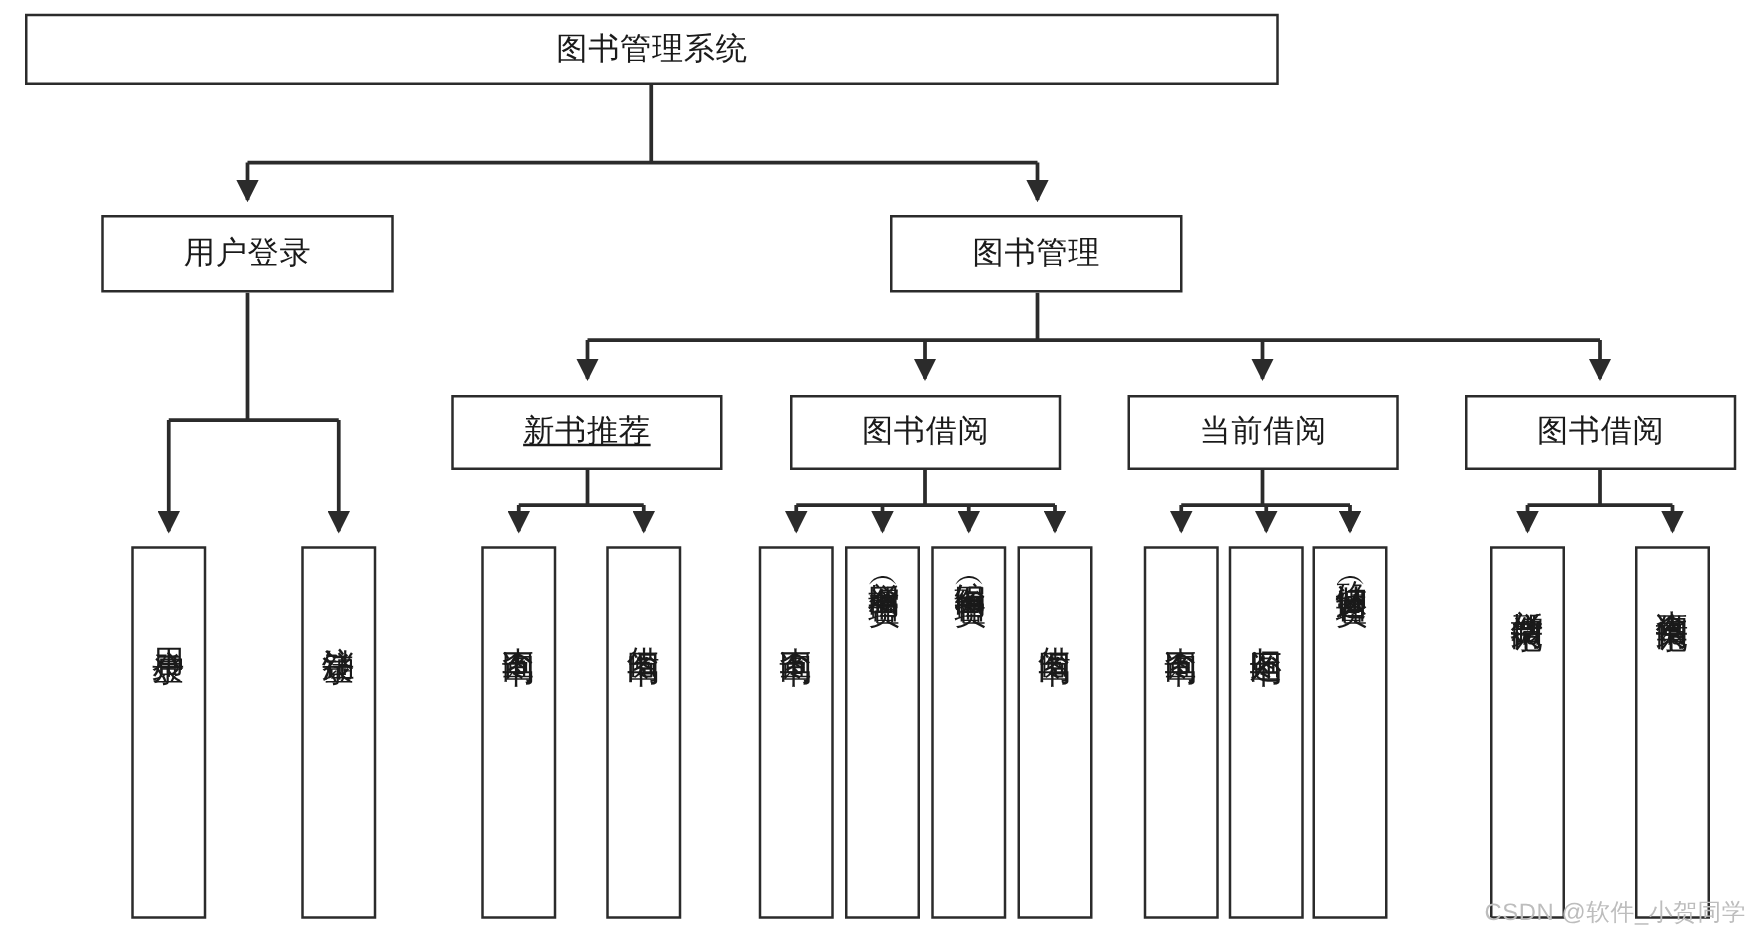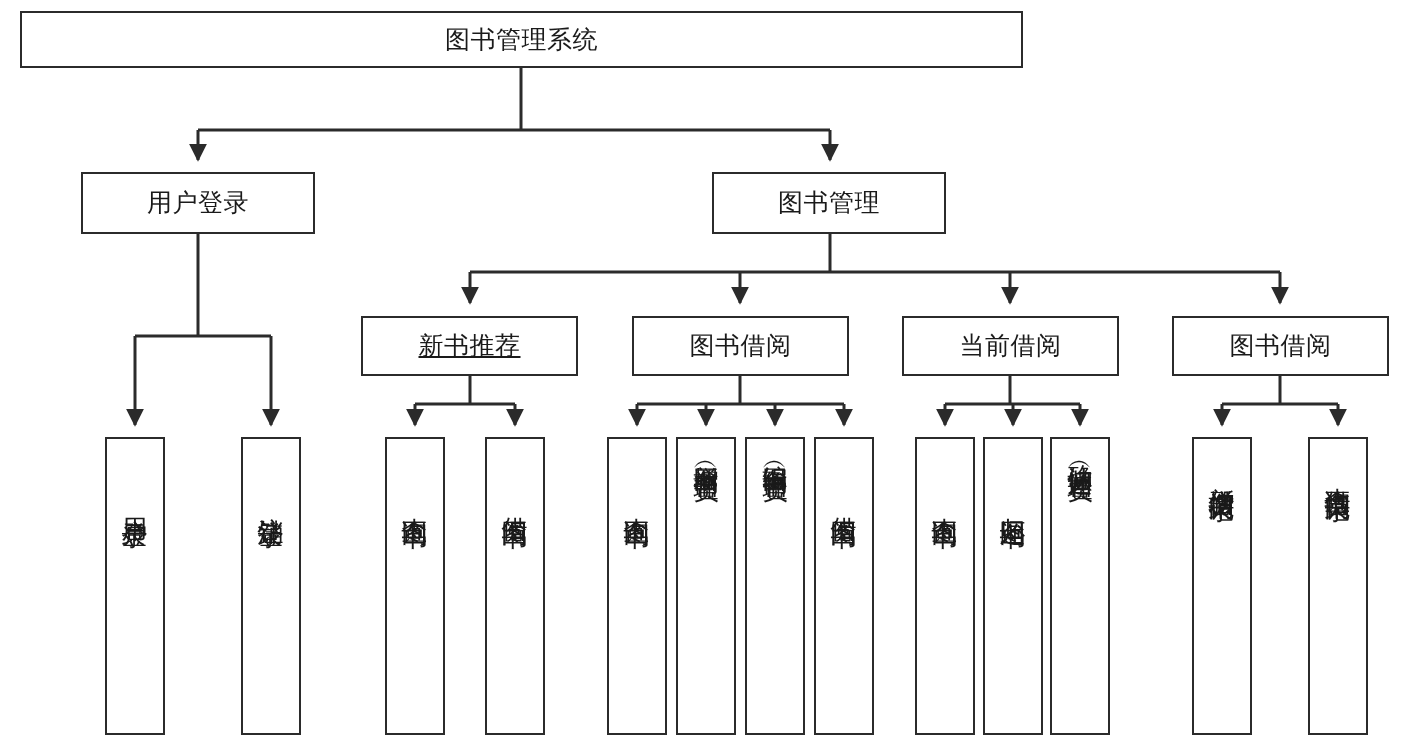--- a/index.html
+++ b/index.html
@@ -191,14 +191,15 @@
     <span class="label">确认归还（管理员）</span>
   </div>
 
   <div class="node v" style="left:1192px; top:437px; width:60px; height:298px; padding-top:28px;">
     <span class="label">新增借阅记录</span>
   </div>
   <div class="node v" style="left:1308px; top:437px; width:60px; height:298px; padding-top:28px;">
     <span class="label">查询借阅记录</span>
   </div>
 
+  <div id="watermark">CSDN @软件_小贺同学</div>
 
 </div>
 
 </body></html>

